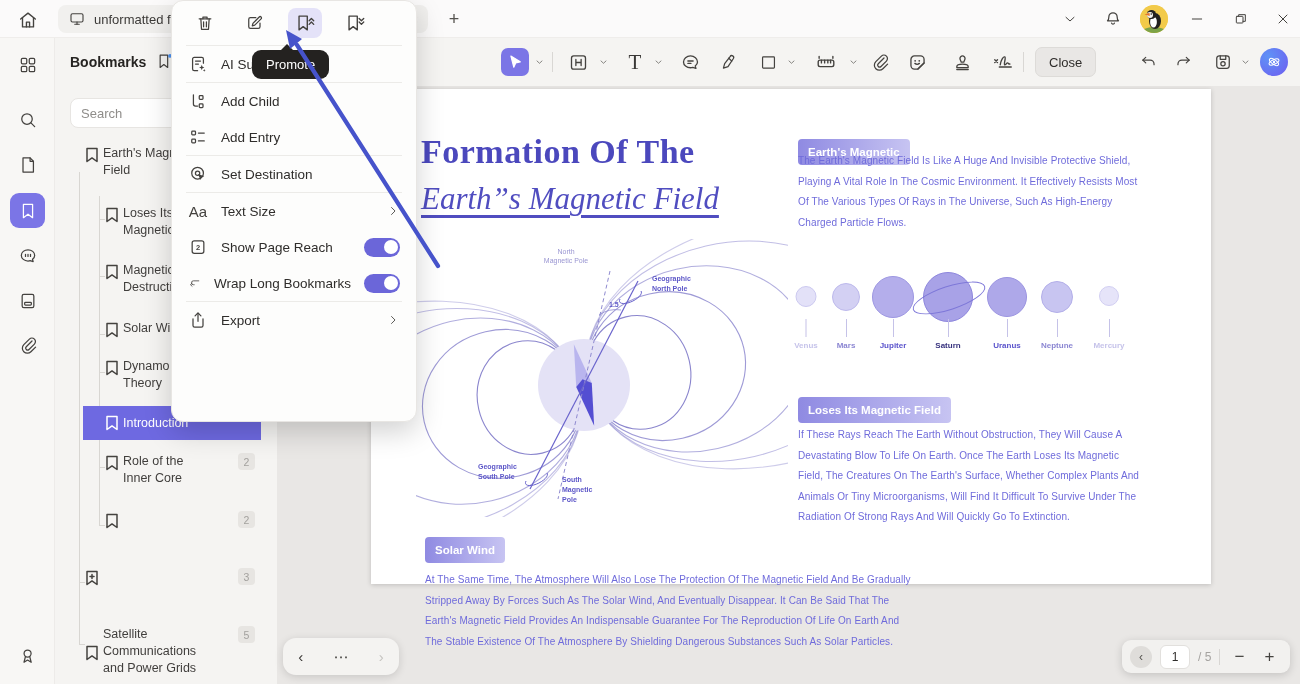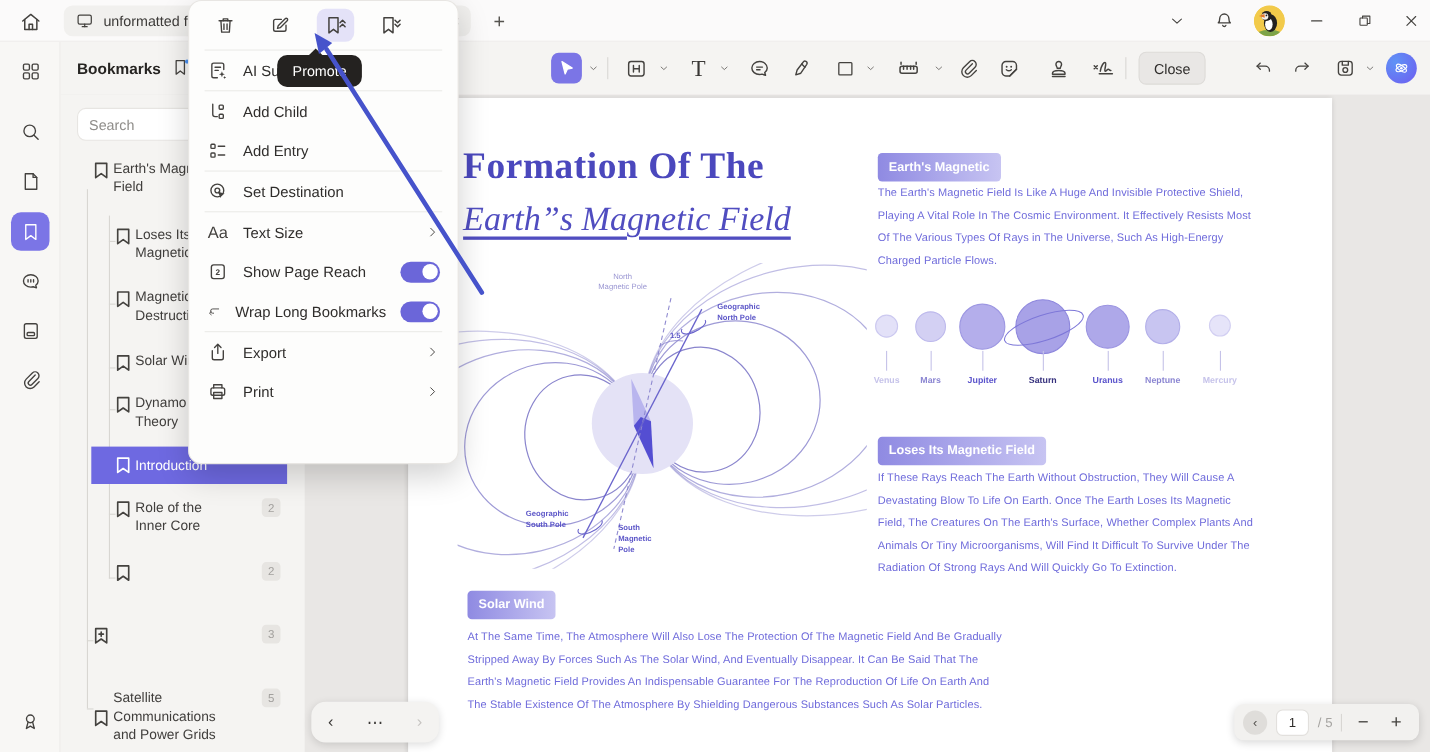--- a/index.html
+++ b/index.html
@@ -47,21 +47,21 @@
 .bk-page:empty{display:none}
 .bk-row.selected{left:28px;width:178px;height:34px;background:#6e69e1;display:flex;align-items:center}
 .bk-row.selected .bk-ic{left:22px;top:9px}
 .bk-row.selected .bk-label{margin-left:40px;color:#fff}
 .tree-line{position:absolute;background:#d8d6d2}
 .pnav{position:absolute;left:228px;top:552px;width:116px;height:37px;background:#f4f3f1;border-radius:13px;box-shadow:0 2px 8px rgba(0,0,0,.14);display:flex;align-items:center;justify-content:space-around;z-index:6}
 .pnav span{font-size:15px;color:#3a3836}
 .pnav .dis{color:#c6c4c1}
 
 .content{position:absolute;left:277px;top:86px;width:1023px;height:598px;background:#e9e7e5;z-index:1}
-.page{position:absolute;left:94px;top:3px;width:840px;height:595px;background:#fff;box-shadow:0 1px 5px rgba(0,0,0,.18)}
+.page{position:absolute;left:94px;top:3px;width:840px;height:495px;background:#fff;box-shadow:0 1px 5px rgba(0,0,0,.18)}
 .doc-title1{position:absolute;left:50px;top:44px;font-family:"Liberation Serif",serif;font-weight:bold;font-size:34px;color:#4b48bd;letter-spacing:.5px}
 .doc-title2{position:absolute;left:50px;top:92px;font-family:"Liberation Serif",serif;font-style:italic;font-size:31px;color:#504dc0;text-decoration:underline;text-underline-offset:6px}
 .badge{position:absolute;height:20px;padding:13px 10px;background:linear-gradient(90deg,#8f8ae2,#c7c4f2);border-radius:4px;color:#fff;font-size:11.5px;font-weight:bold;display:flex;align-items:center}
 .ptext{position:absolute;font-size:10px;line-height:20.6px;color:#6f6bdb;white-space:pre-line;letter-spacing:.1px}
 .planet{position:absolute;transform:translateX(-50%);display:flex;flex-direction:column;align-items:center}
 .p-circle{border-radius:50%}
 .p-tick{position:absolute;top:44px;width:1px;height:18px;background:#c5c2e8}
 .p-label{position:absolute;top:66px;font-size:8px;font-weight:bold;white-space:nowrap}
 .tone-faint{color:#c6c3ea}.tone-mid{color:#8b86d2}.tone-strong{color:#5b54cc}.tone-dark{color:#37327e}
 .ring{position:absolute;width:76px;height:24px;border:1.5px solid #7d77d8;border-radius:50%;transform:rotate(-18deg);top:13px;left:-13px}
@@ -476,21 +476,21 @@
       <text class="dlab" x="236" y="52">North Pole</text>
       <text class="dlab" x="193" y="68">1.5</text>
       <text class="dlab" x="62" y="230">Geographic</text>
       <text class="dlab" x="62" y="240">South Pole</text>
       <text class="dlab" x="146" y="243">South</text>
       <text class="dlab" x="146" y="253">Magnetic</text>
       <text class="dlab" x="146" y="263">Pole</text>
     </svg>
 
     <div class="badge" style="left:427px;top:50px">Earth's Magnetic</div>
-    <div class="ptext" style="left:427px;top:77px;width:380px">The Earth's Magnetic Field Is Like A Huge And Invisible Protective Shield,
+    <div class="ptext" style="left:427px;top:62px;width:380px">The Earth's Magnetic Field Is Like A Huge And Invisible Protective Shield,
 Playing A Vital Role In The Cosmic Environment. It Effectively Resists Most
 Of The Various Types Of Rays in The Universe, Such As High-Energy
 Charged Particle Flows.</div>
 
     <div class="planet" style="left:435px;top:186px">
       <div class="p-circle" style="background: rgb(227, 225, 248); border: 1px solid rgb(204, 201, 240); margin-top: 11px; width: 21px; height: 21px;"></div>
       <div class="p-tick"></div>
       <div class="p-label tone-faint">Venus</div>
     </div>
     <div class="planet" style="left:475px;top:186px">
@@ -658,32 +658,19 @@
         <path d="M8.5 7 L12 3.5 L15.5 7"></path>
         <path d="M6 10.5 v8 a2 2 0 0 0 2 2 h8 a2 2 0 0 0 2-2 v-8"></path>
       </svg>
     <span class="lab">Export</span>
     <span class="right">
         <svg class="ic" width="14" height="14" viewBox="0 0 24 24">
           <path d="M9.5 6 l6 6 -6 6"></path>
         </svg>
       </span>
   </div>
-  <div class="mi">
-    <svg class="ic" width="20" height="20" viewBox="0 0 24 24">
-        <path d="M7.5 8 V4.5 h9 V8"></path>
-        <rect x="4.5" y="8" width="15" height="8" rx="2"></rect>
-        <rect x="7.5" y="13" width="9" height="6.5"></rect>
-      </svg>
-    <span class="lab">Print</span>
-    <span class="right">
-        <svg class="ic" width="14" height="14" viewBox="0 0 24 24">
-          <path d="M9.5 6 l6 6 -6 6"></path>
-        </svg>
-      </span>
-  </div>
 </div>
 
 <div class="tooltip">Promote</div>
 <svg class="annot" width="182" height="258" viewBox="0 0 182 258">
   <line x1="168" y1="248" x2="27" y2="27" stroke="#4653cb" stroke-width="4.2" stroke-linecap="round"></line>
   <polygon points="16,12 32,21 20,31" fill="#4653cb"></polygon>
 </svg>
 
 </body></html>

